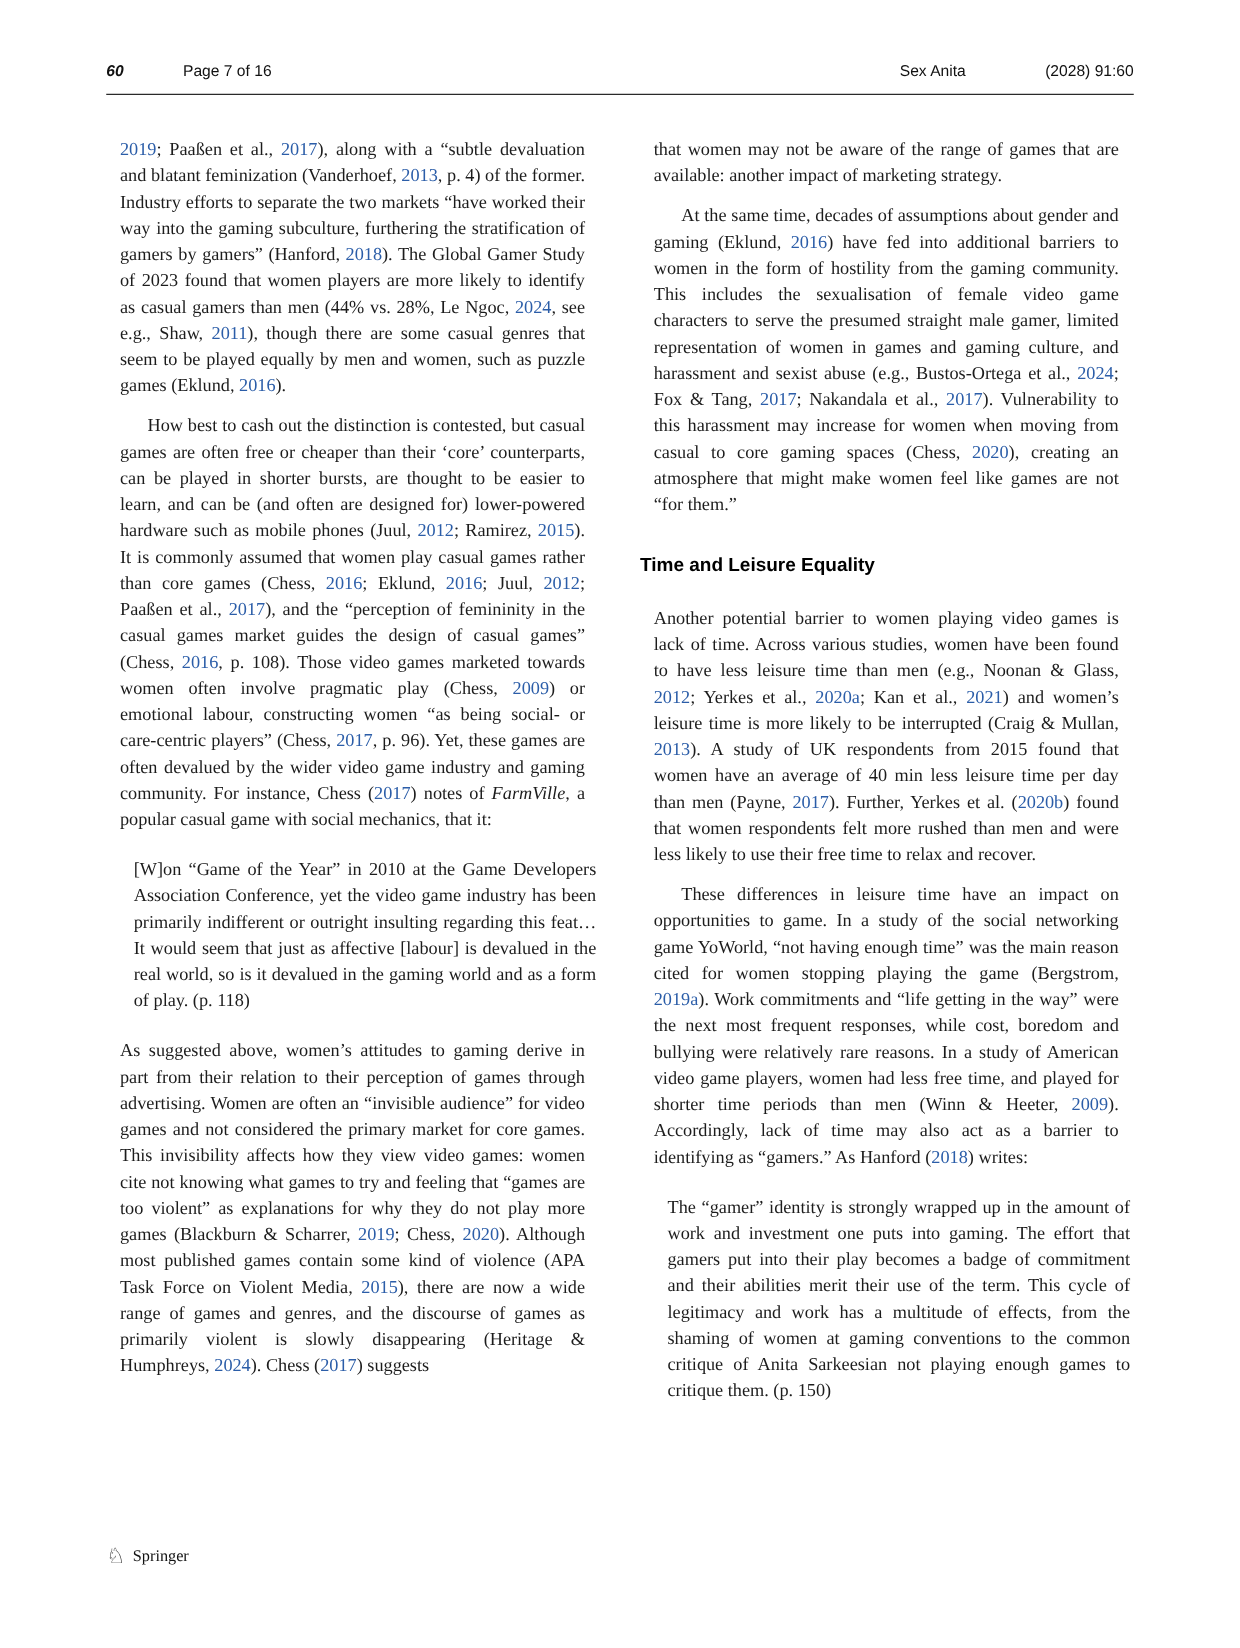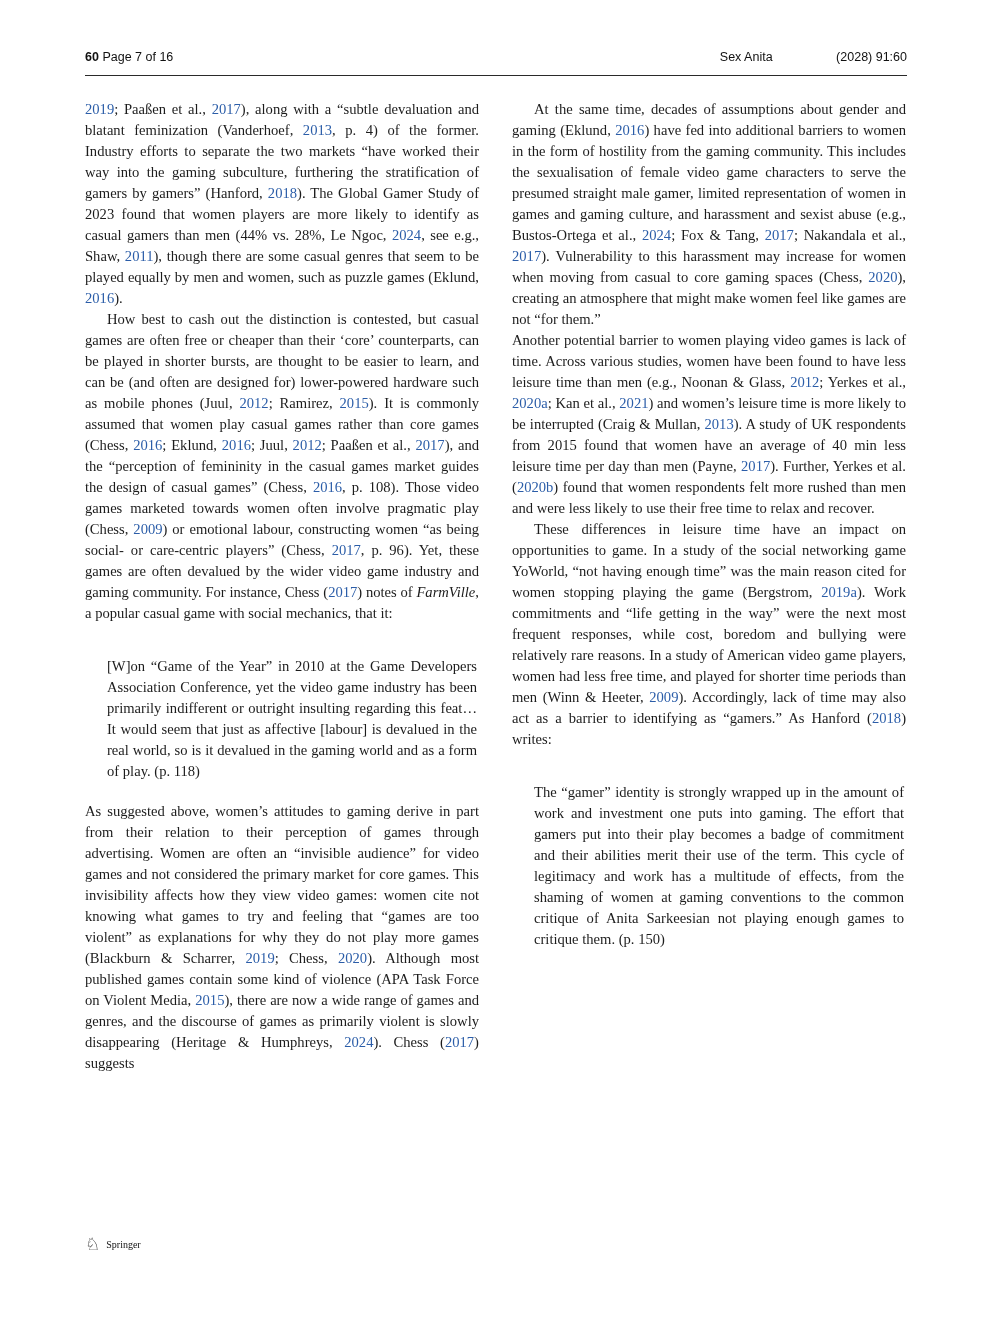--- a/index.html
+++ b/index.html
@@ -27,20 +27,22 @@
     right: 85px;
     display: flex;
     justify-content: space-between;
     align-items: baseline;
     font-family: "Liberation Sans", sans-serif;
     font-size: 12.5px;
     color: #111;
   }
   .header-left .article-no {
     font-weight: 700;
+    margin-right: 44px;
+    font-style: italic;
   }
   .header-right span + span {
     margin-left: 60px;
   }
   .header-rule {
     position: absolute;
     top: 75px;
     left: 85px;
     right: 85px;
     border-top: 1px solid #2a2a2a;
@@ -55,35 +57,35 @@
   }
   .col {
     width: 394px;
     font-size: 14.6px;
     line-height: 1.44;
     text-align: justify;
     hyphens: auto;
     -webkit-hyphens: auto;
   }
   .col p {
-    margin: 0;
+    margin: 11px;
   }
   .col p.indent {
     text-indent: 22px;
   }
   .col h2 {
     font-family: "Liberation Sans", sans-serif;
     font-size: 15.2px;
     font-weight: 700;
     margin: 27px 0 21px 0;
     text-align: left;
     color: #000;
   }
   .col .quote {
-    margin: 32px 2px 19px 22px;
+    margin: 19px 2px 19px 22px;
     text-align: justify;
   }
   a.cite {
     color: var(--link-color, #2b5da8);
     text-decoration: none;
   }
   em {
   }
   .page-footer {
     position: absolute;
@@ -93,21 +95,21 @@
     align-items: center;
     gap: 6px;
   }
   .logo-glyph {
     font-size: 17px;
     line-height: 1;
     color: #111;
   }
   .publisher {
     font-family: "Liberation Serif", serif;
-    font-size: 10px;
+    font-size: 13px;
     color: #111;
   }
 </style>
 </head>
 <body>
 
 <div class="page">
 
   <header class="page-header">
     <div class="header-left">
@@ -123,21 +125,23 @@
   <div class="header-rule"></div>
 
   <main class="content">
     <section class="col">
         <p><a href="#" class="cite">2019</a>; Paaßen et al., <a href="#" class="cite">2017</a>), along with a “subtle devaluation and blatant feminization (Vanderhoef, <a href="#" class="cite">2013</a>, p. 4) of the former. Industry efforts to separate the two markets “have worked their way into the gaming subculture, furthering the stratification of gamers by gamers” (Hanford, <a href="#" class="cite">2018</a>). The Global Gamer Study of 2023 found that women players are more likely to identify as casual gamers than men (44% vs. 28%, Le Ngoc, <a href="#" class="cite">2024</a>, see e.g., Shaw, <a href="#" class="cite">2011</a>), though there are some casual genres that seem to be played equally by men and women, such as puzzle games (Eklund, <a href="#" class="cite">2016</a>).</p>
         <p class="indent">How best to cash out the distinction is contested, but casual games are often free or cheaper than their ‘core’ counterparts, can be played in shorter bursts, are thought to be easier to learn, and can be (and often are designed for) lower-powered hardware such as mobile phones (Juul, <a href="#" class="cite">2012</a>; Ramirez, <a href="#" class="cite">2015</a>). It is commonly assumed that women play casual games rather than core games (Chess, <a href="#" class="cite">2016</a>; Eklund, <a href="#" class="cite">2016</a>; Juul, <a href="#" class="cite">2012</a>; Paaßen et al., <a href="#" class="cite">2017</a>), and the “perception of femininity in the casual games market guides the design of casual games” (Chess, <a href="#" class="cite">2016</a>, p. 108). Those video games marketed towards women often involve pragmatic play (Chess, <a href="#" class="cite">2009</a>) or emotional labour, constructing women “as being social- or care-centric players” (Chess, <a href="#" class="cite">2017</a>, p. 96). Yet, these games are often devalued by the wider video game industry and gaming community. For instance, Chess (<a href="#" class="cite">2017</a>) notes of <em>FarmVille</em>, a popular casual game with social mechanics, that it:</p>
         <div class="quote">[W]on “Game of the Year” in 2010 at the Game Developers Association Conference, yet the video game industry has been primarily indifferent or outright insulting regarding this feat… It would seem that just as affective [labour] is devalued in the real world, so is it devalued in the gaming world and as a form of play. (p. 118)</div>
         <p>As suggested above, women’s attitudes to gaming derive in part from their relation to their perception of games through advertising. Women are often an “invisible audience” for video games and not considered the primary market for core games. This invisibility affects how they view video games: women cite not knowing what games to try and feeling that “games are too violent” as explanations for why they do not play more games (Blackburn &amp; Scharrer, <a href="#" class="cite">2019</a>; Chess, <a href="#" class="cite">2020</a>). Although most published games contain some kind of violence (APA Task Force on Violent Media, <a href="#" class="cite">2015</a>), there are now a wide range of games and genres, and the discourse of games as primarily violent is slowly disappearing (Heritage &amp; Humphreys, <a href="#" class="cite">2024</a>). Chess (<a href="#" class="cite">2017</a>) suggests</p>
       </section>
     <section class="col">
+        <p>that women may not be aware of the range of games that are available: another impact of marketing strategy.</p>
         <p class="indent">At the same time, decades of assumptions about gender and gaming (Eklund, <a href="#" class="cite">2016</a>) have fed into additional barriers to women in the form of hostility from the gaming community. This includes the sexualisation of female video game characters to serve the presumed straight male gamer, limited representation of women in games and gaming culture, and harassment and sexist abuse (e.g., Bustos-Ortega et al., <a href="#" class="cite">2024</a>; Fox &amp; Tang, <a href="#" class="cite">2017</a>; Nakandala et al., <a href="#" class="cite">2017</a>). Vulnerability to this harassment may increase for women when moving from casual to core gaming spaces (Chess, <a href="#" class="cite">2020</a>), creating an atmosphere that might make women feel like games are not “for them.”</p>
+        <h2>Time and Leisure Equality</h2>
         <p>Another potential barrier to women playing video games is lack of time. Across various studies, women have been found to have less leisure time than men (e.g., Noonan &amp; Glass, <a href="#" class="cite">2012</a>; Yerkes et al., <a href="#" class="cite">2020a</a>; Kan et al., <a href="#" class="cite">2021</a>) and women’s leisure time is more likely to be interrupted (Craig &amp; Mullan, <a href="#" class="cite">2013</a>). A study of UK respondents from 2015 found that women have an average of 40 min less leisure time per day than men (Payne, <a href="#" class="cite">2017</a>). Further, Yerkes et al. (<a href="#" class="cite">2020b</a>) found that women respondents felt more rushed than men and were less likely to use their free time to relax and recover.</p>
         <p class="indent">These differences in leisure time have an impact on opportunities to game. In a study of the social networking game YoWorld, “not having enough time” was the main reason cited for women stopping playing the game (Bergstrom, <a href="#" class="cite">2019a</a>). Work commitments and “life getting in the way” were the next most frequent responses, while cost, boredom and bullying were relatively rare reasons. In a study of American video game players, women had less free time, and played for shorter time periods than men (Winn &amp; Heeter, <a href="#" class="cite">2009</a>). Accordingly, lack of time may also act as a barrier to identifying as “gamers.” As Hanford (<a href="#" class="cite">2018</a>) writes:</p>
         <div class="quote">The “gamer” identity is strongly wrapped up in the amount of work and investment one puts into gaming. The effort that gamers put into their play becomes a badge of commitment and their abilities merit their use of the term. This cycle of legitimacy and work has a multitude of effects, from the shaming of women at gaming conventions to the common critique of Anita Sarkeesian not playing enough games to critique them. (p. 150)</div>
       </section>
   </main>
 
   <footer class="page-footer">
     <span class="logo-glyph">♘</span>
     <span class="publisher">Springer</span>
   </footer>

